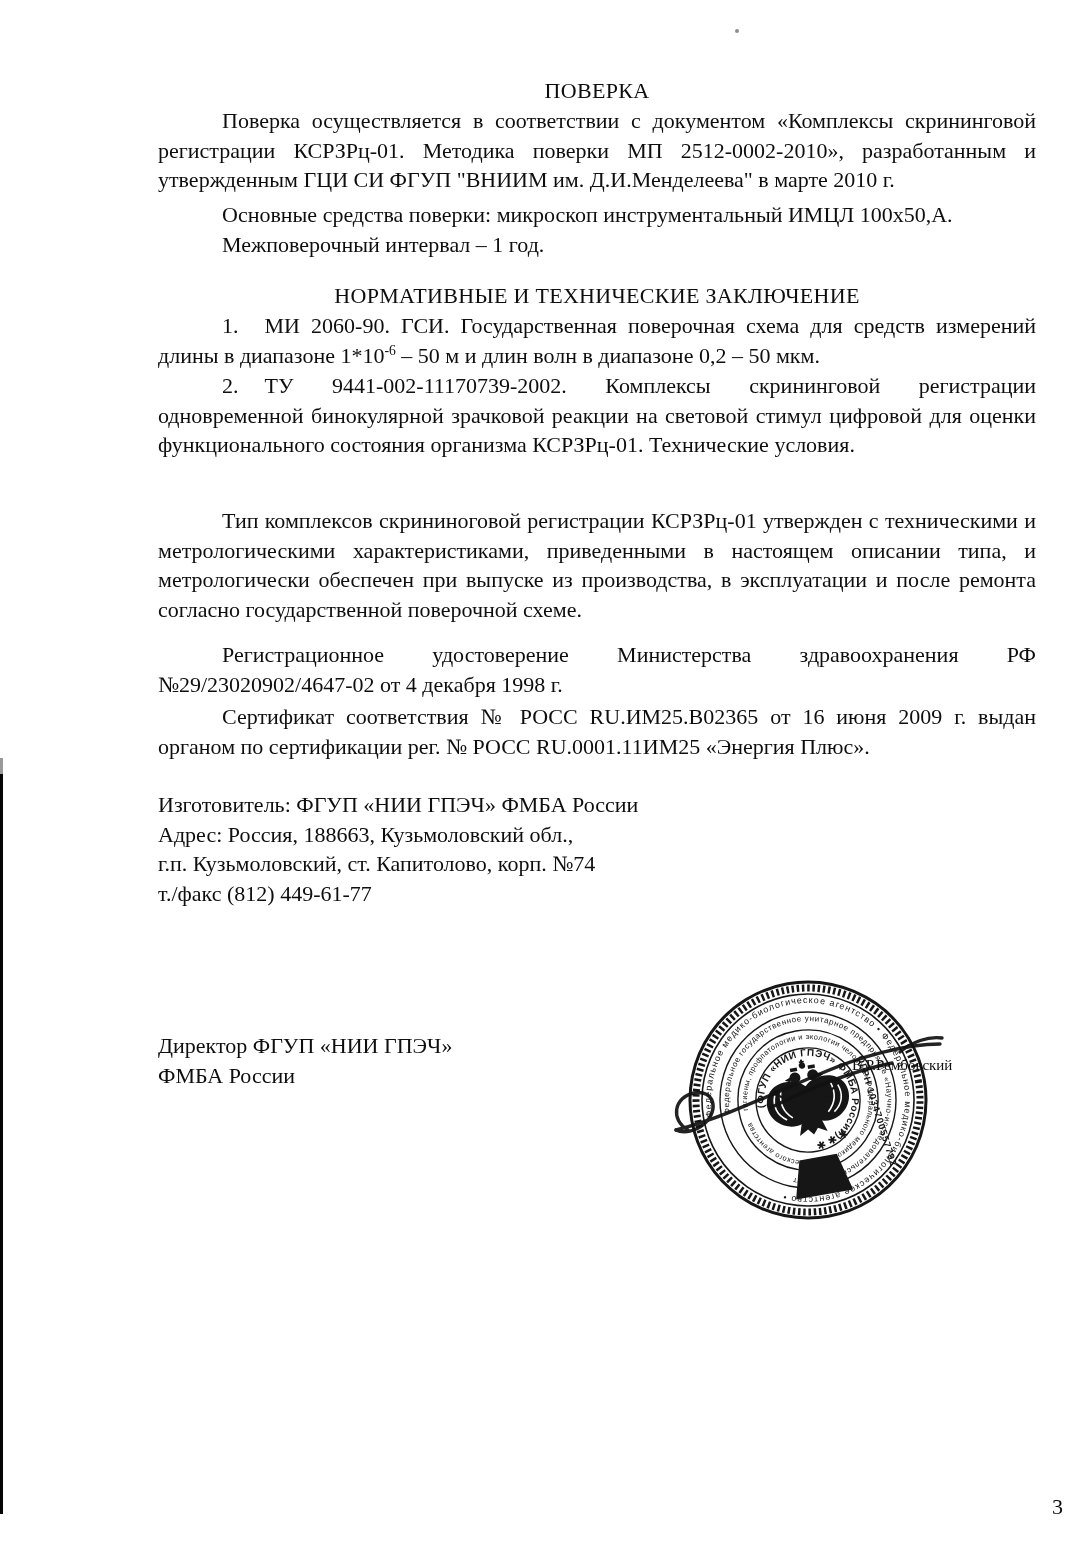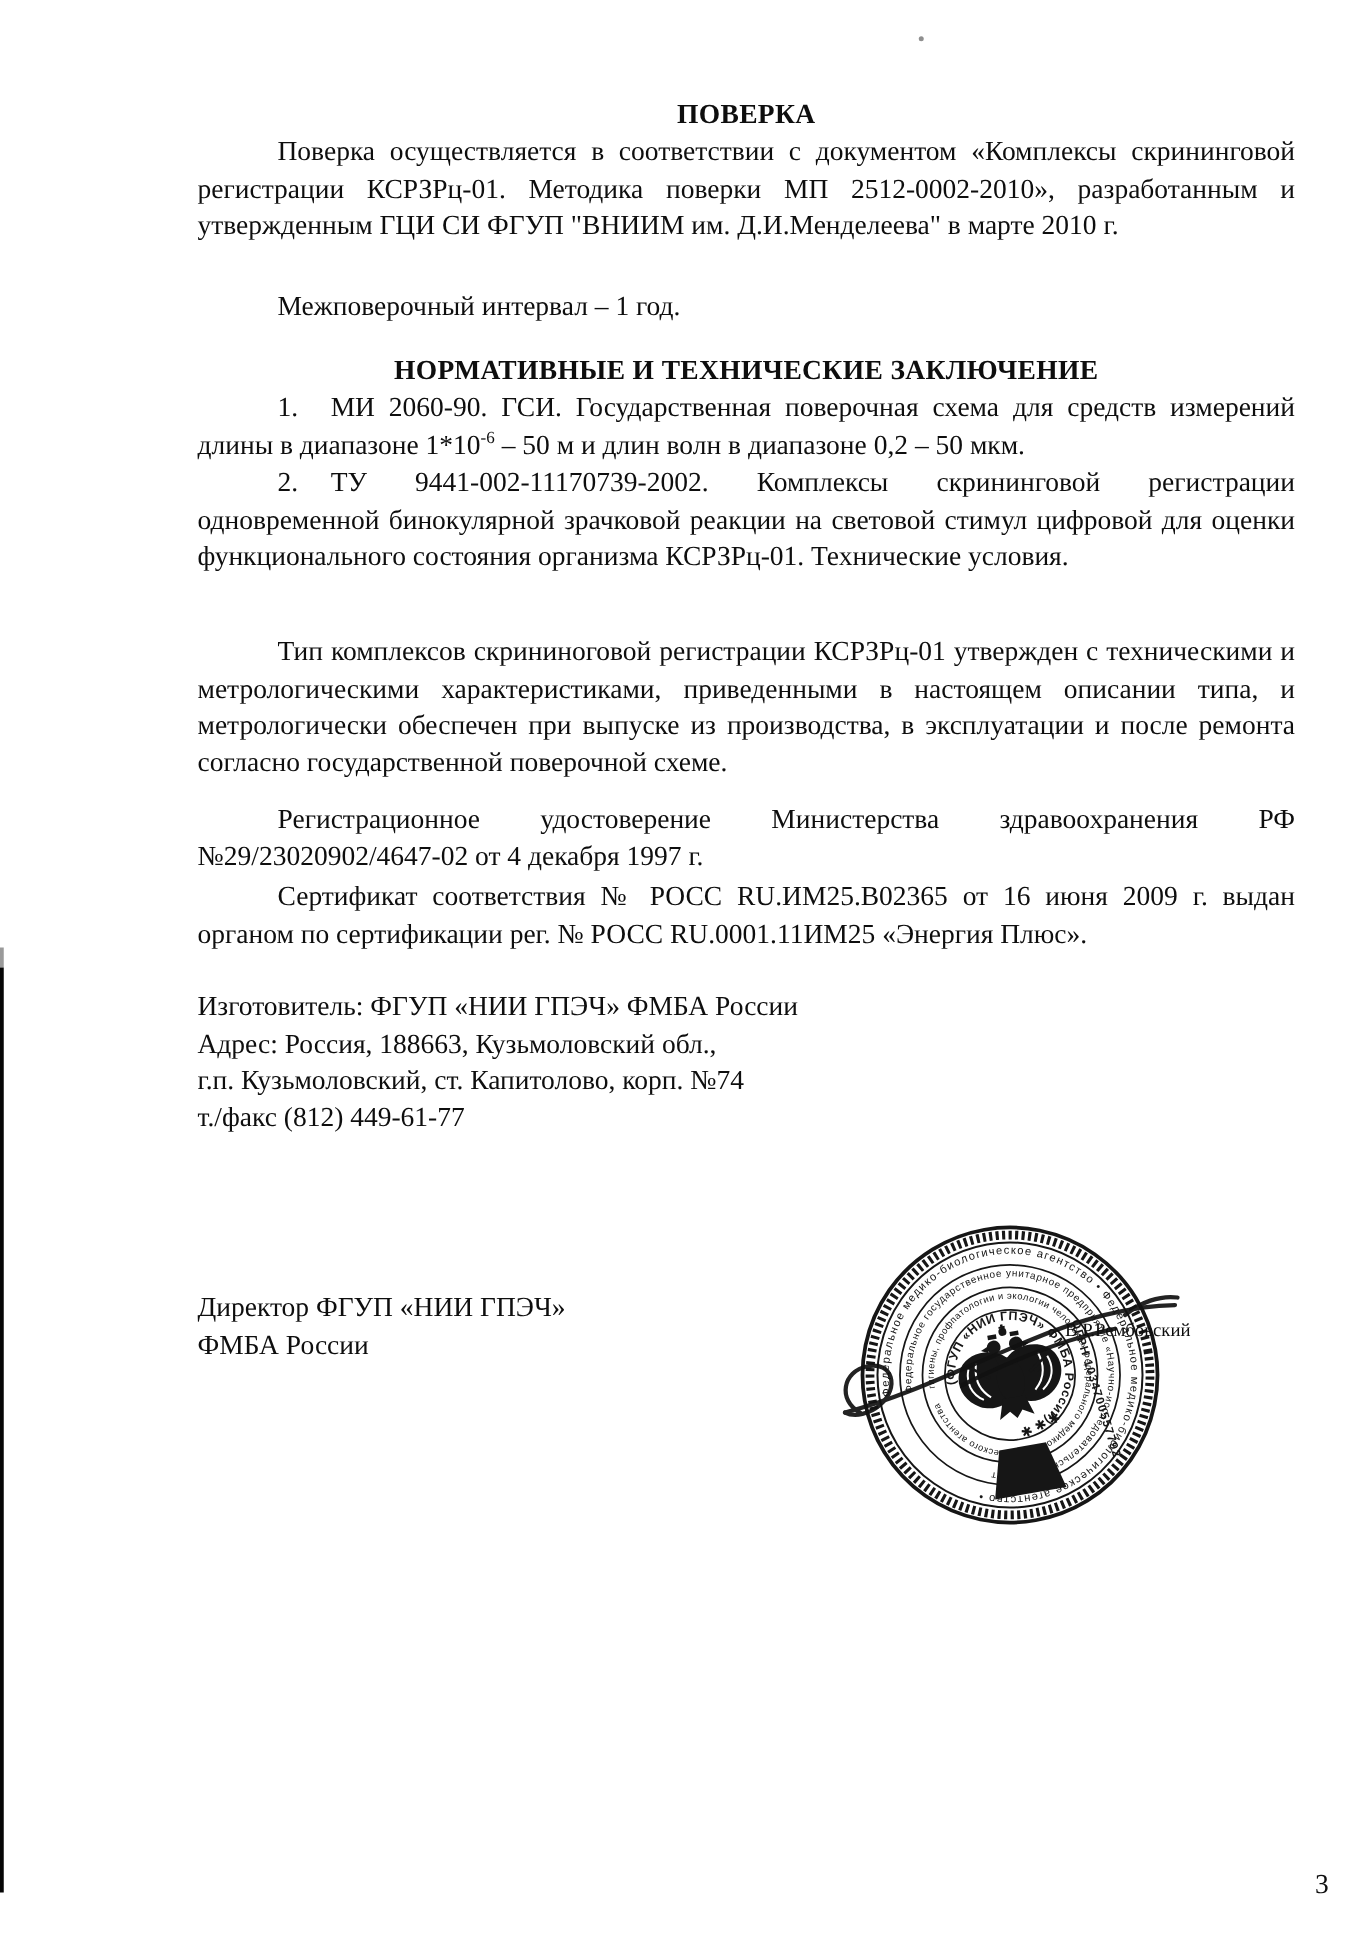--- a/index.html
+++ b/index.html
@@ -3,21 +3,21 @@
 <meta charset="utf-8">
 <style>
   * { margin:0; padding:0; box-sizing:border-box; }
   html,body { background:#e8e8e8; }
   .page {
     position:relative; width:1092px; height:1560px; background:#ffffff;
     font-family:"Liberation Serif", serif; color:#0e0e0e; overflow:hidden;
     margin:0 auto;
   }
   .col { position:absolute; left:158px; width:878px; font-size:22px; line-height:29.5px; }
-  .heading { font-weight:bold; text-align:center; letter-spacing:0.3px; }
+  .heading { font-weight:normal; text-align:center; letter-spacing:0.3px; }
   .para { text-align:justify; }
   .indent { text-indent:64px; }
   .jline { text-align:justify; text-align-last:justify; }
   .num { display:inline-block; margin-right:26px; text-indent:0; }
   sup { font-size:0.62em; vertical-align:super; line-height:0; }
   .plainline { text-align:left; }
   .director-name {
     position:absolute; left:852px; top:1050px; font-size:15px; line-height:30px;
     white-space:nowrap; z-index:5;
   }
@@ -32,38 +32,39 @@
 <body>
 
 <div class="page">
 
   <div class="speck"></div>
   <div class="edge-line-gray"></div>
   <div class="edge-line-black"></div>
 
   <div class="col heading" style="top:76px">ПОВЕРКА</div>
   <div class="col para indent" style="top:106px">Поверка осуществляется в соответствии с документом «Комплексы скрининговой регистрации КСРЗРц-01. Методика поверки МП 2512-0002-2010», разработанным и утвержденным ГЦИ СИ ФГУП "ВНИИМ им. Д.И.Менделеева" в марте 2010 г.</div>
+  <div class="col plainline indent" style="top:200px">Основные средства поверки: микроскоп инструментальный ИМЦЛ 100x50,А.</div>
   <div class="col plainline indent" style="top:230px">Межповерочный интервал – 1 год.</div>
 
   <div class="col heading" style="top:281px">НОРМАТИВНЫЕ И ТЕХНИЧЕСКИЕ ЗАКЛЮЧЕНИЕ</div>
   <div class="col para indent" style="top:311px">
     <span class="num">1.</span><span>МИ 2060-90. ГСИ. Государственная поверочная схема для средств измерений длины в диапазоне 1*10</span><sup>-6</sup><span> – 50 м и длин волн в диапазоне 0,2 – 50 мкм.</span>
   </div>
   <div class="col" style="top:371px">
     <div class="jline indent">
       <span class="num">2.</span><span>ТУ 9441-002-11170739-2002. Комплексы скрининговой регистрации</span>
     </div>
     <div class="para">одновременной бинокулярной зрачковой реакции на световой стимул цифровой для оценки функционального состояния организма КСРЗРц-01. Технические условия.</div>
   </div>
 
   <div class="col para indent" style="top:506px">Тип комплексов скрининоговой регистрации КСРЗРц-01 утвержден с техническими и метрологическими характеристиками, приведенными в настоящем описании типа, и метрологически обеспечен при выпуске из производства, в эксплуатации и после ремонта согласно государственной поверочной схеме.</div>
 
   <div class="col" style="top:640px">
     <div class="jline indent">Регистрационное удостоверение Министерства здравоохранения РФ</div>
-    <div class="plainline">№29/23020902/4647-02 от 4 декабря 1997 г.</div>
+    <div class="plainline">№29/23020902/4647-02 от 4 декабря 1998 г.</div>
   </div>
   <div class="col para indent" style="top:702px">Сертификат соответствия № РОСС RU.ИМ25.В02365 от 16 июня 2009 г. выдан органом по сертификации рег. № РОСС RU.0001.11ИМ25 «Энергия Плюс».</div>
 
   <div class="col" style="top:790px">
     <div>Изготовитель: ФГУП «НИИ ГПЭЧ» ФМБА России</div>
     <div>Адрес: Россия, 188663, Кузьмоловский обл.,</div>
     <div>г.п. Кузьмоловский, ст. Капитолово, корп. №74</div>
     <div>т./факс (812) 449-61-77</div>
   </div>
 

